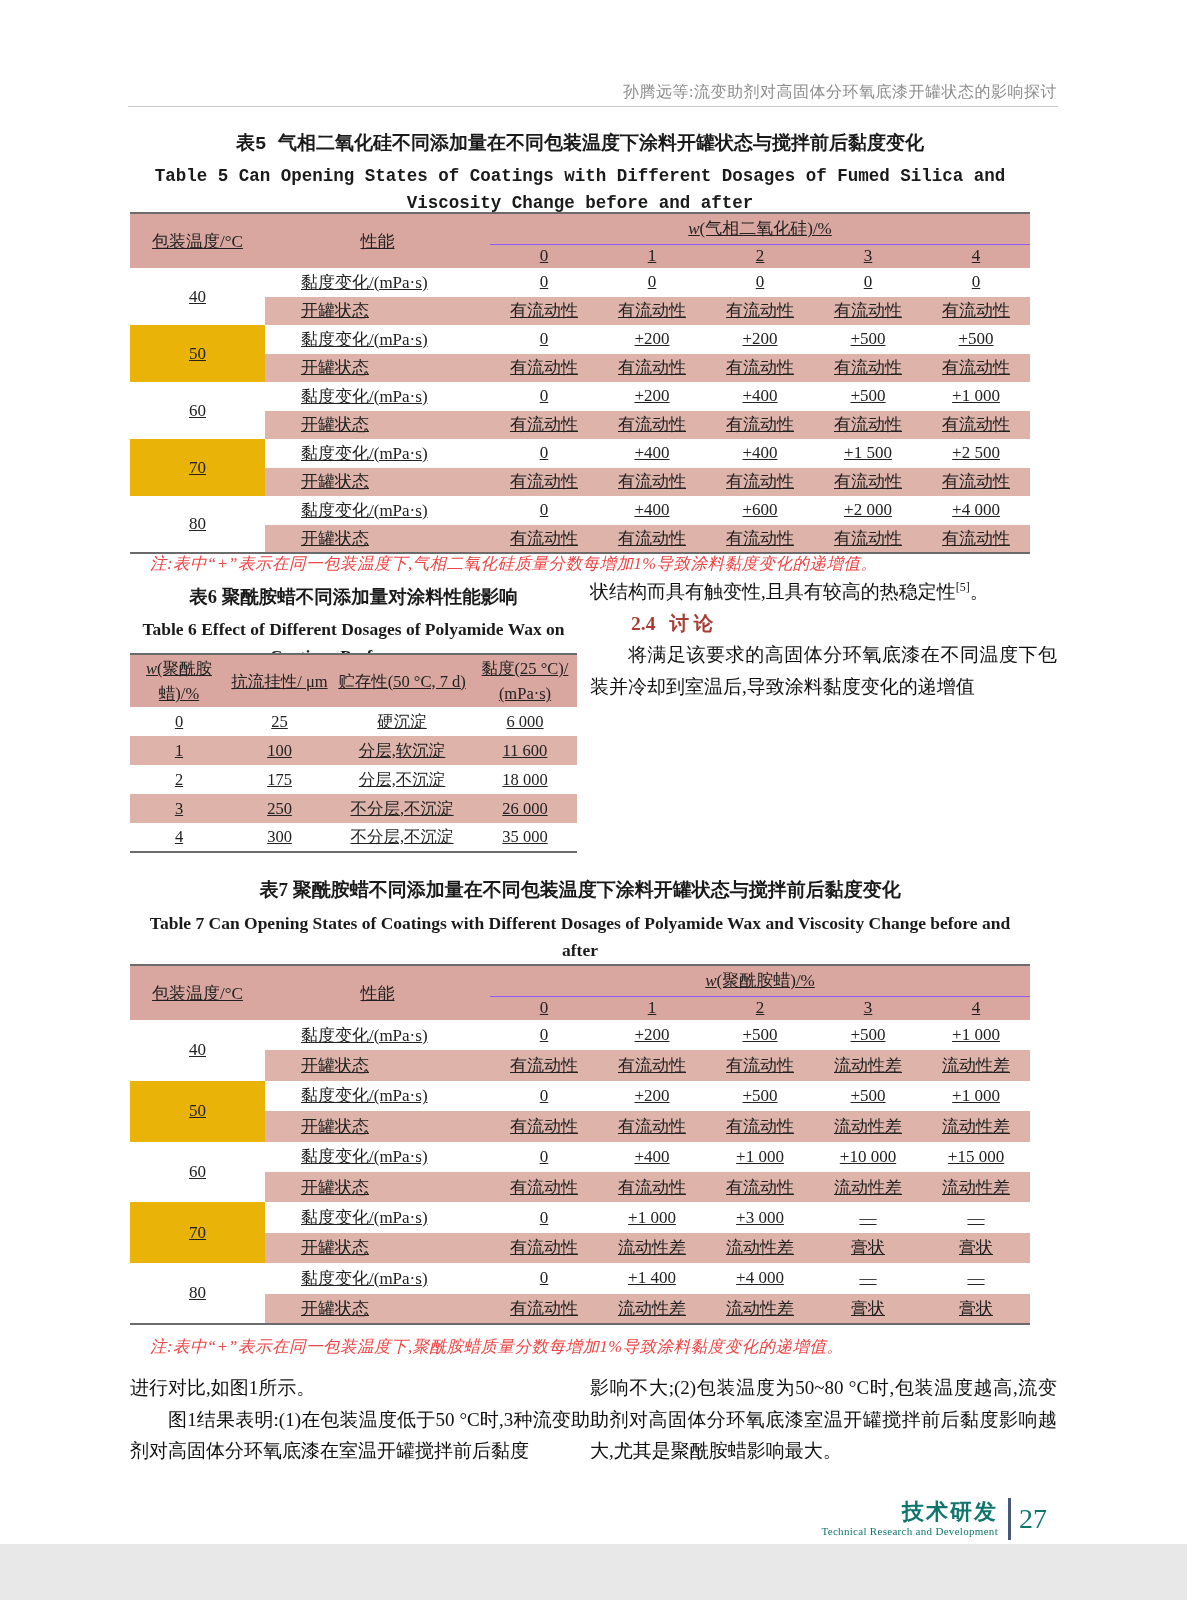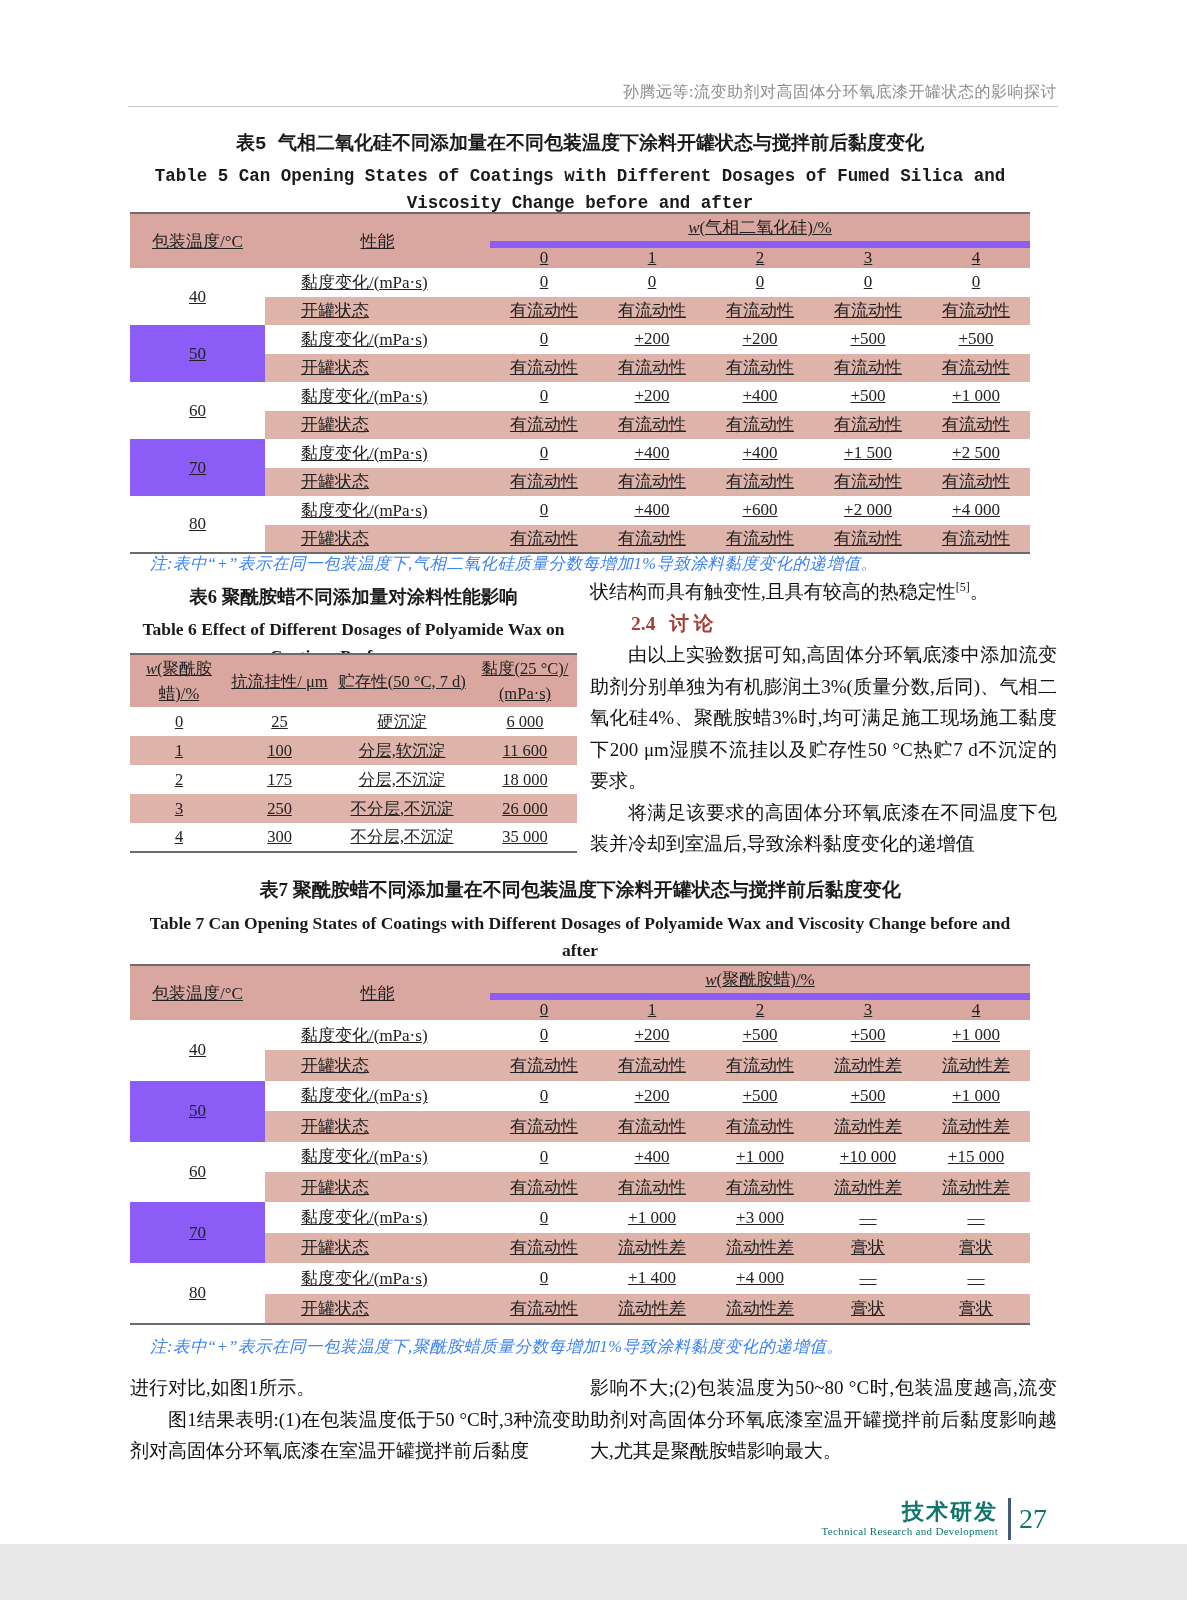--- a/index.html
+++ b/index.html
@@ -14,28 +14,28 @@
   .cap-en { font-weight: bold; font-size: 17.5px; line-height: 27px; }
 
   table.datatable { border-collapse: collapse; table-layout: fixed; position: absolute; font-size: 17px; color: #222; border-top: 2px solid #6b6b6b; border-bottom: 2px solid #6b6b6b; text-decoration: underline; }
   table.datatable th, table.datatable td { font-weight: normal; text-align: center; vertical-align: middle; padding: 0; }
   table.big { width: 900px; left: 130px; }
   table.big thead th { background: #d9a79f; }
   table.big thead tr.hr1 th { height: 31px; }
   table.big thead tr.hr2 th { height: 24px; }
   table.big tbody td { height: 28.5px; }
   #t7 tbody td { height: 30.4px; }
-  th.grp { border-bottom: 7px solid #8b5cf6; }
+  th.grp { border-bottom: 1px solid #8b5cf6; }
   .ital { font-style: italic; }
   table.big td.c-label { text-align: left; padding-left: 36px; }
   table.big tr.r-state td { background: #deb3aa; }
   table.big td.c-temp { background: #ffffff; }
-  table.big td.c-temp.alt { background: #8b5cf6; margin-top: 12px; }
-
-  .tnote { position: absolute; left: 150px; width: 880px; font-size: 16.5px; font-style: italic; color: #3b82f6; letter-spacing: 0.5px; }
+  table.big td.c-temp.alt { background: #eab308; margin-top: 12px; }
+
+  .tnote { position: absolute; left: 150px; width: 880px; font-size: 16.5px; font-style: italic; color: #ef4444; letter-spacing: 0.5px; }
 
   table.small { width: 447px; left: 130px; font-size: 16.5px; }
   table.small thead th { background: #d9a79f; height: 27px; line-height: 25px; padding: 1px 2px; }
   table.small tbody td { height: 29px; }
   table.small tbody tr.alt td { background: #deb3aa; }
 
   .bodytext { position: absolute; width: 467px; font-size: 19px; line-height: 31.5px; color: #111; text-align: justify; }
   .bodytext p.ind { text-indent: 2em; }
   .bodytext sup { font-size: 12px; vertical-align: super; line-height: 0; }
   .sec-head { font-weight: bold; color: #a63c32; font-size: 19.5px; line-height: 31.5px; }
@@ -228,21 +228,20 @@
           <td>300</td>
           <td>不分层,不沉淀</td>
           <td>35 000</td>
         </tr>
     </tbody>
   </table>
 
   <div class="bodytext" style="top:576px; left:590px;">
     <p><span>状结构而具有触变性,且具有较高的热稳定性</span><sup>[5]</sup><span>。</span></p>
     <div class="sec-head"><span class="sec-no">2.4</span><span>讨  论</span></div>
-    <p class="ind">由以上实验数据可知,高固体分环氧底漆中添加流变助剂分别单独为有机膨润土3%(质量分数,后同)、气相二氧化硅4%、聚酰胺蜡3%时,均可满足施工现场施工黏度下200 μm湿膜不流挂以及贮存性50 °C热贮7 d不沉淀的要求。</p>
     <p class="ind">将满足该要求的高固体分环氧底漆在不同温度下包装并冷却到室温后,导致涂料黏度变化的递增值</p>
   </div>
 
   <div class="caption" style="top:877px; left:130px; width:900px;">
     <div class="cap-zh">表7  聚酰胺蜡不同添加量在不同包装温度下涂料开罐状态与搅拌前后黏度变化</div>
     <div class="cap-en">Table 7  Can Opening States of Coatings with Different Dosages of Polyamide Wax and Viscosity Change before and after</div>
     <div class="cap-en">Mixing</div>
   </div>
 
   <table class="datatable big" id="t7" style="top:964px;">

